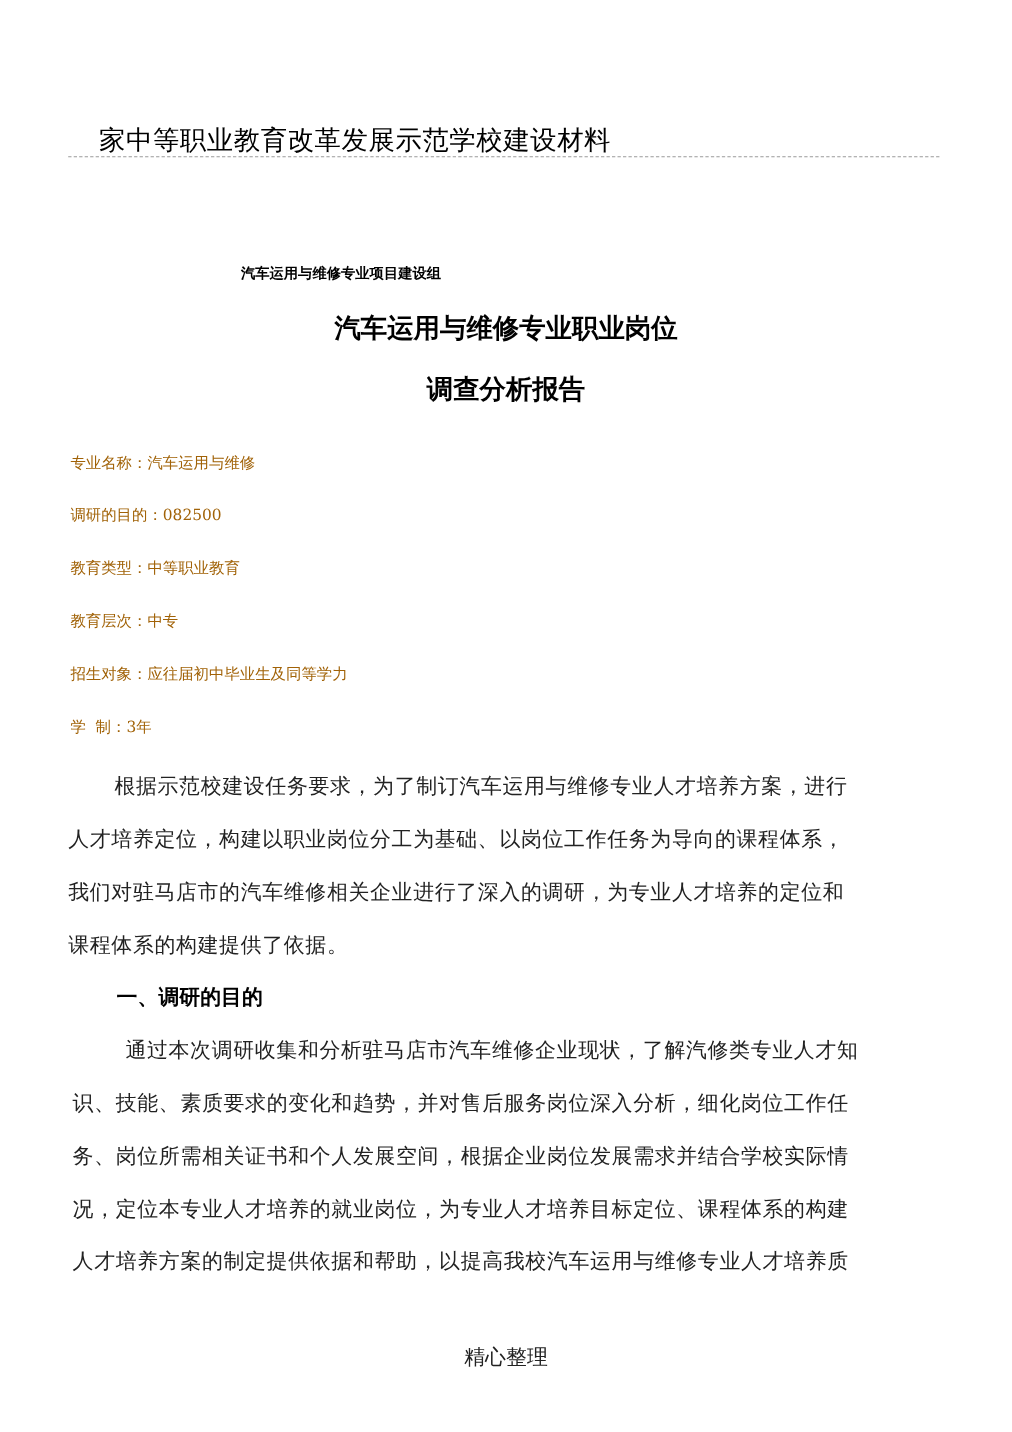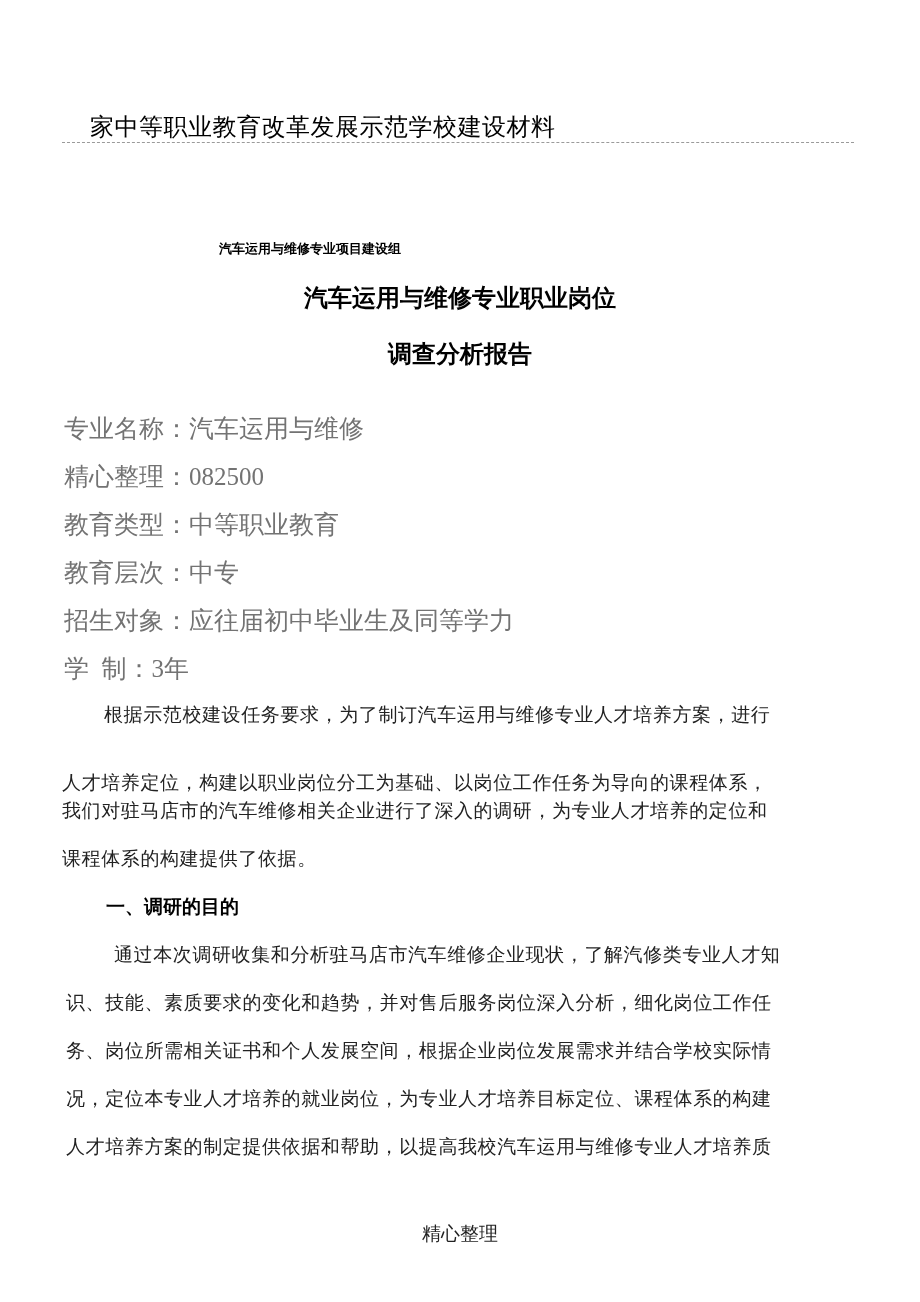--- a/index.html
+++ b/index.html
@@ -24,21 +24,21 @@
     font-size: 13px; font-weight: bold; color: #000; text-align: center;
   }
   .doc-title {
     left: 0; width: 920px; text-align: center;
     font-family: "DejaVu Sans", "Liberation Sans", sans-serif;
     font-size: 24px; font-weight: bold; color: #000;
   }
   .title1 { top: 282px; }
   .title2 { top: 338px; }
   .field {
-    left: 64px; font-size: 25px; color: #737373; font-family: Liberation Serif, serif;
+    left: 64px; font-size: 14px; color: #a16207;
   }
   .para-line {
     font-size: 19px; color: #222;
     letter-spacing: 0.6px;
   }
   .section-heading {
     left: 106px; top: 894px;
     font-family: "DejaVu Sans", "Liberation Sans", sans-serif;
     font-size: 19px; font-weight: bold; color: #000;
   }
@@ -52,29 +52,29 @@
 
 <div class="abs header-title">家中等职业教育改革发展示范学校建设材料</div>
 <div class="abs header-rule"></div>
 
 <div class="abs group-label">汽车运用与维修专业项目建设组</div>
 
 <div class="abs doc-title title1">汽车运用与维修专业职业岗位</div>
 <div class="abs doc-title title2">调查分析报告</div>
 
 <div class="abs field" style="top:412px;"><span>专业名称：</span><span>汽车运用与维修</span></div>
-<div class="abs field" style="top:460px;"><span>精心整理：</span><span>082500</span></div>
+<div class="abs field" style="top:460px;"><span>调研的目的：</span><span>082500</span></div>
 <div class="abs field" style="top:508px;"><span>教育类型：</span><span>中等职业教育</span></div>
 <div class="abs field" style="top:556px;"><span>教育层次：</span><span>中专</span></div>
 <div class="abs field" style="top:604px;"><span>招生对象：</span><span>应往届初中毕业生及同等学力</span></div>
 <div class="abs field" style="top:652px; white-space: pre;"><span>学  制：</span><span>3年</span></div>
 
 <div>
   <div class="abs para-line" style="left:104px; top:702px;">根据示范校建设任务要求，为了制订汽车运用与维修专业人才培养方案，进行</div>
-  <div class="abs para-line" style="left:62px; top:750px;margin-top:20px;">人才培养定位，构建以职业岗位分工为基础、以岗位工作任务为导向的课程体系，</div>
+  <div class="abs para-line" style="left:62px; top:750px;">人才培养定位，构建以职业岗位分工为基础、以岗位工作任务为导向的课程体系，</div>
   <div class="abs para-line" style="left:62px; top:798px;">我们对驻马店市的汽车维修相关企业进行了深入的调研，为专业人才培养的定位和</div>
   <div class="abs para-line" style="left:62px; top:846px;">课程体系的构建提供了依据。</div>
 </div>
 
 <div class="abs section-heading">一、调研的目的</div>
 
 <div>
   <div class="abs para-line" style="left:114px; top:942px;">通过本次调研收集和分析驻马店市汽车维修企业现状，了解汽修类专业人才知</div>
   <div class="abs para-line" style="left:66px; top:990px;">识、技能、素质要求的变化和趋势，并对售后服务岗位深入分析，细化岗位工作任</div>
   <div class="abs para-line" style="left:66px; top:1038px;">务、岗位所需相关证书和个人发展空间，根据企业岗位发展需求并结合学校实际情</div>

